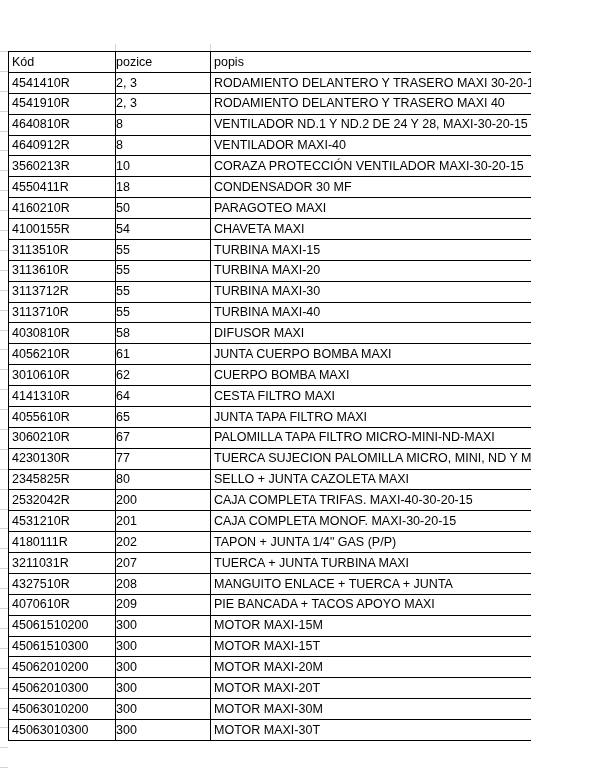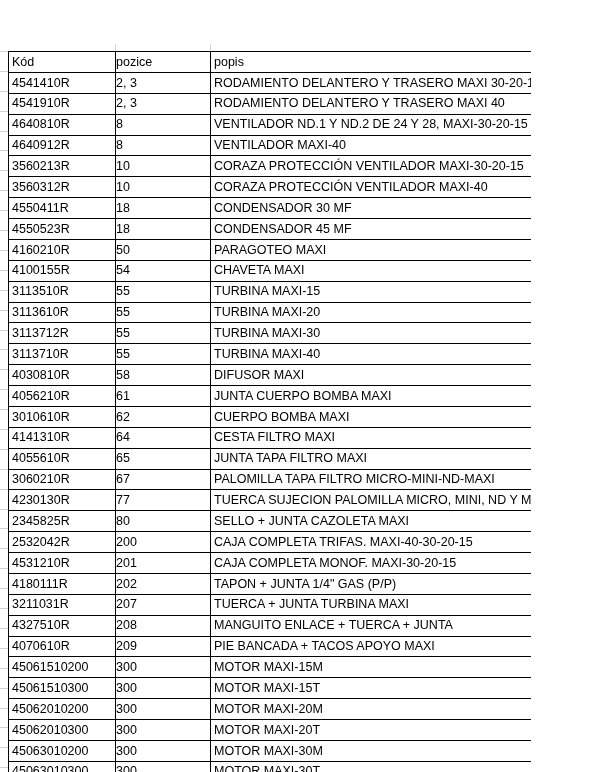--- a/index.html
+++ b/index.html
@@ -115,38 +115,26 @@
           <td class="col-popis">VENTILADOR MAXI-40</td>
           <td class="col-baleni">1</td>
         </tr>
         <tr>
           <td class="col-kod">3560213R</td>
           <td class="col-pozice">10</td>
           <td class="col-popis">CORAZA PROTECCIÓN VENTILADOR MAXI-30-20-15</td>
           <td class="col-baleni">1</td>
         </tr>
         <tr>
-          <td class="col-kod">3560312R</td>
-          <td class="col-pozice">10</td>
-          <td class="col-popis">CORAZA PROTECCIÓN VENTILADOR MAXI-40</td>
-          <td class="col-baleni">1</td>
-        </tr>
-        <tr>
           <td class="col-kod">4550411R</td>
           <td class="col-pozice">18</td>
           <td class="col-popis">CONDENSADOR 30 MF</td>
           <td class="col-baleni">4</td>
         </tr>
         <tr>
-          <td class="col-kod">4550523R</td>
-          <td class="col-pozice">18</td>
-          <td class="col-popis">CONDENSADOR 45 MF</td>
-          <td class="col-baleni">4</td>
-        </tr>
-        <tr>
           <td class="col-kod">4160210R</td>
           <td class="col-pozice">50</td>
           <td class="col-popis">PARAGOTEO MAXI</td>
           <td class="col-baleni">6</td>
         </tr>
         <tr>
           <td class="col-kod">4100155R</td>
           <td class="col-pozice">54</td>
           <td class="col-popis">CHAVETA MAXI</td>
           <td class="col-baleni">5</td>

